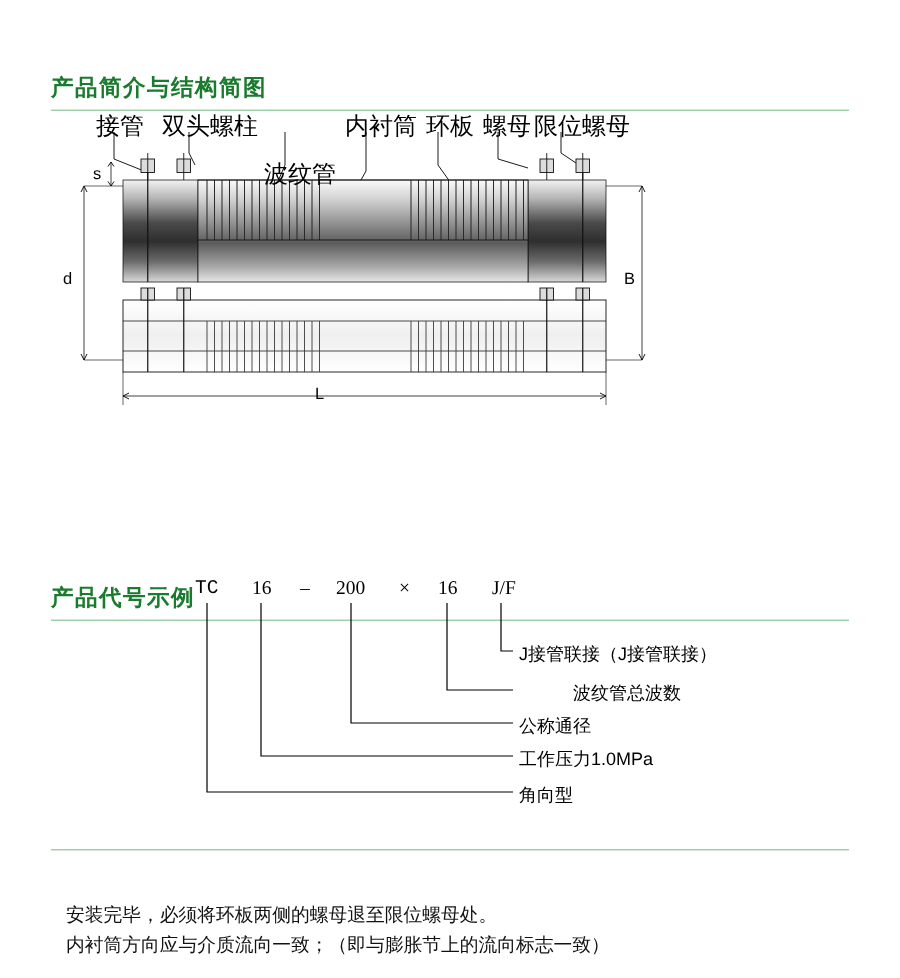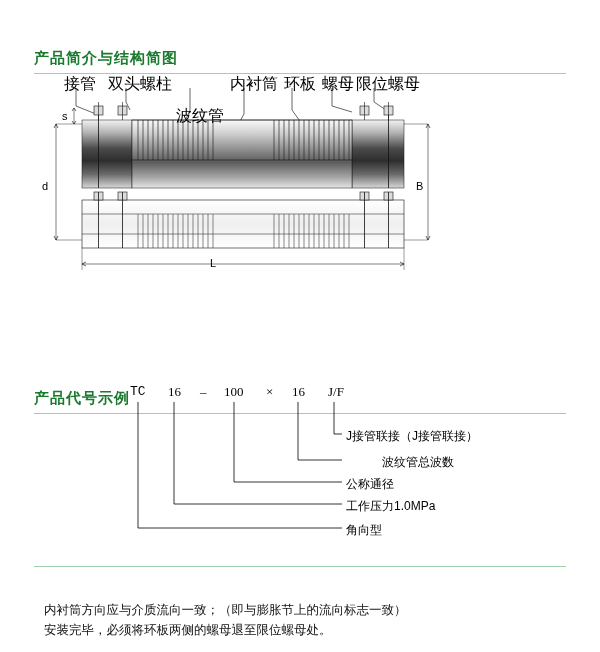--- a/index.html
+++ b/index.html
@@ -307,21 +307,21 @@
   <div class="section-title">产品代号示例</div>
   <div class="title-underline"></div>
 </div>
 
 <div id="figure2">
 
   
   <div class="code-token" style="left:96px;  top:4px;font-family:Liberation Mono, monospace;">TC</div>
   <div class="code-token" style="left:134px; top:4px;">16</div>
   <div class="code-token" style="left:166px; top:4px;">–</div>
-  <div class="code-token" style="left:190px; top:4px;">100</div>
+  <div class="code-token" style="left:190px; top:4px;">200</div>
   <div class="code-token" style="left:232px; top:4px;">×</div>
   <div class="code-token" style="left:258px; top:4px;">16</div>
   <div class="code-token" style="left:294px; top:4px;">J/F</div>
 
   
   <div class="code-desc" style="left:312px; top:48px;">J接管联接（J接管联接）</div>
   <div class="code-desc" style="left:312px; top:74px;margin-left:36px;">波纹管总波数</div>
   <div class="code-desc" style="left:312px; top:96px;">公称通径</div>
   <div class="code-desc" style="left:312px; top:118px;">工作压力1.0MPa</div>
   <div class="code-desc" style="left:312px; top:142px;">角向型</div>
@@ -340,15 +340,15 @@
       <path d="M104,22 L104,148 L308,148"></path>
     </g>
   </svg>
 </div>
 
 <div id="sec3-title-wrap">
   <div class="title-underline"></div>
 </div>
 
 <div id="install-text">
+  <span class="note-line">安装完毕，必须将环板两侧的螺母退至限位螺母处。</span>
   <span class="note-line">内衬筒方向应与介质流向一致；（即与膨胀节上的流向标志一致）</span>
-  <span class="note-line">安装完毕，必须将环板两侧的螺母退至限位螺母处。</span>
 </div>
 
 </body></html>

